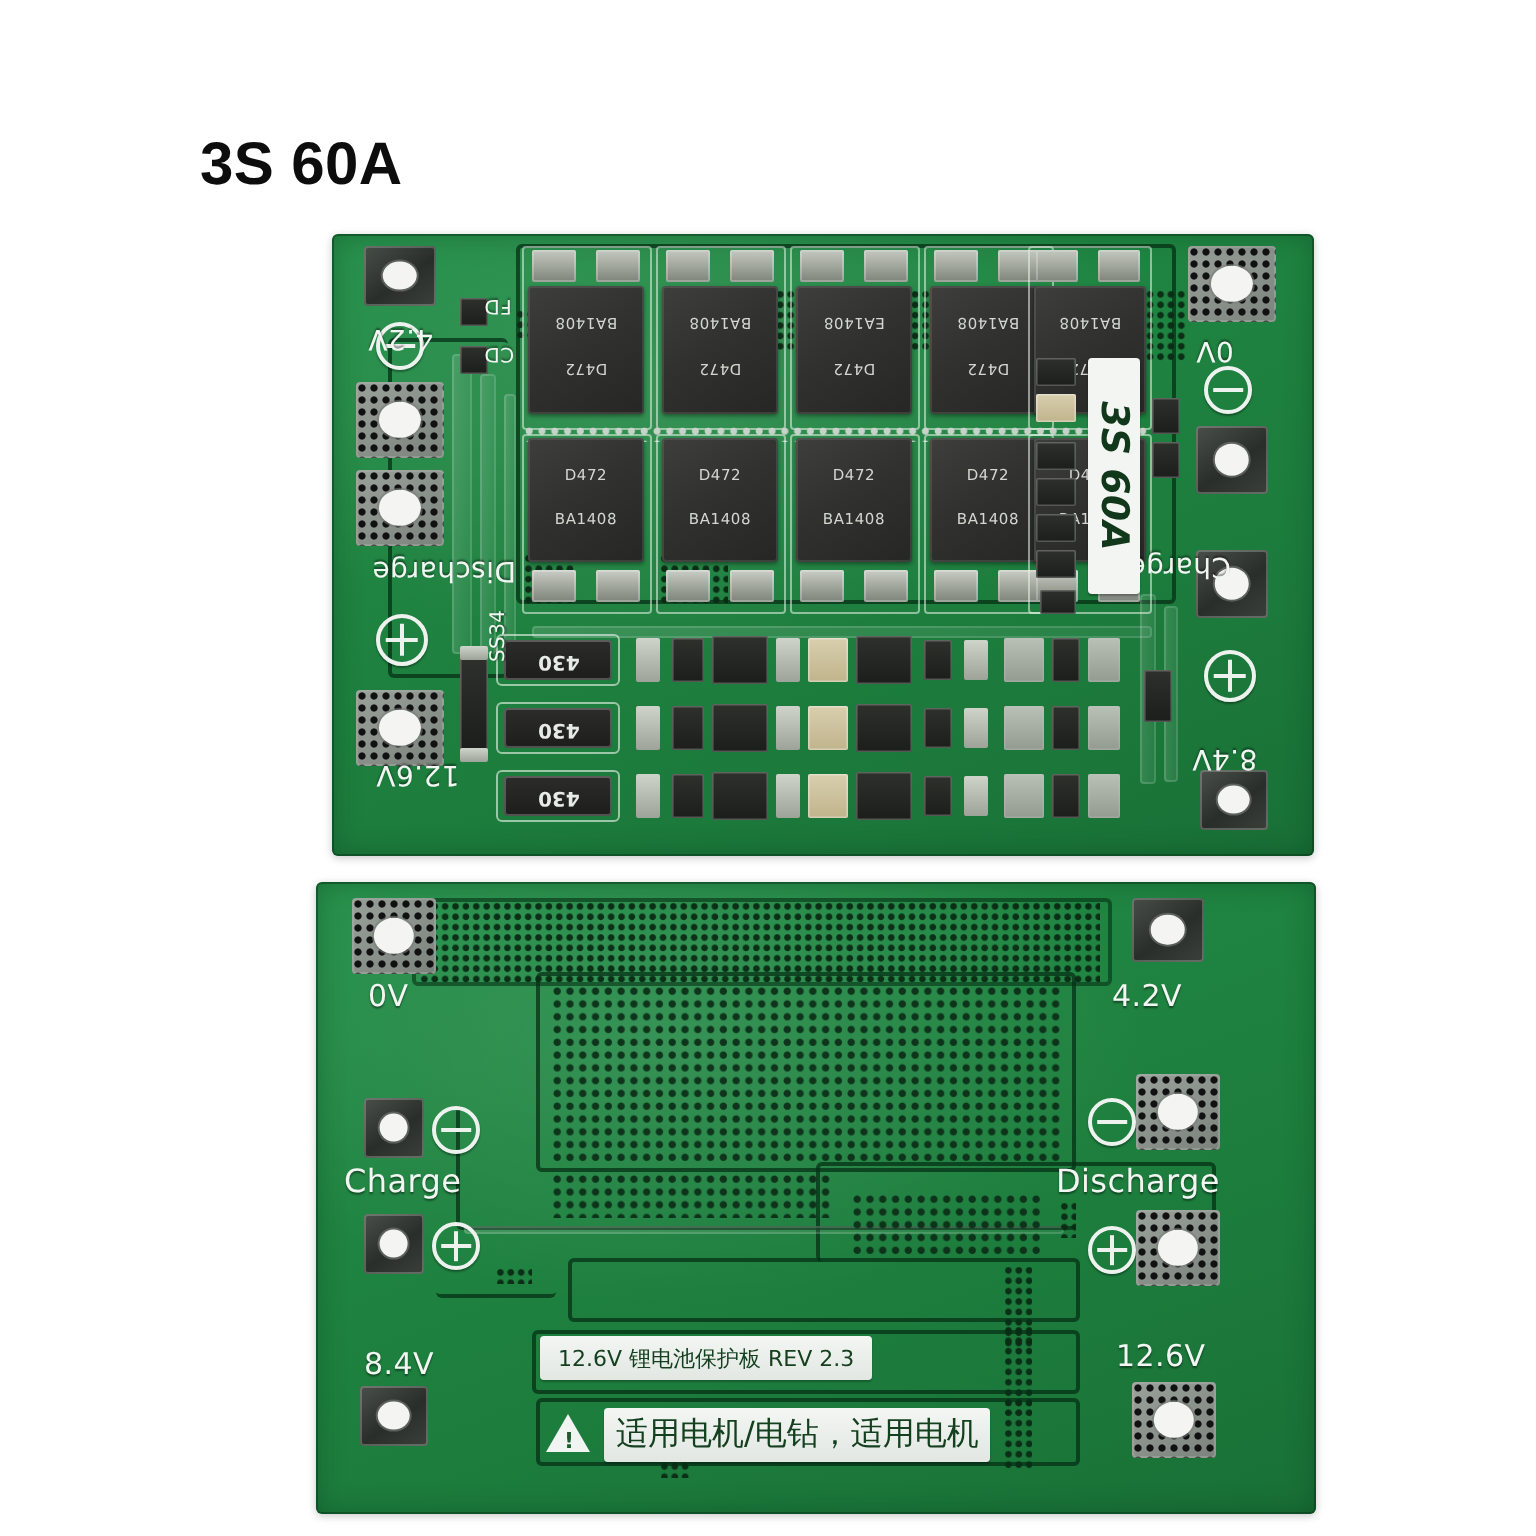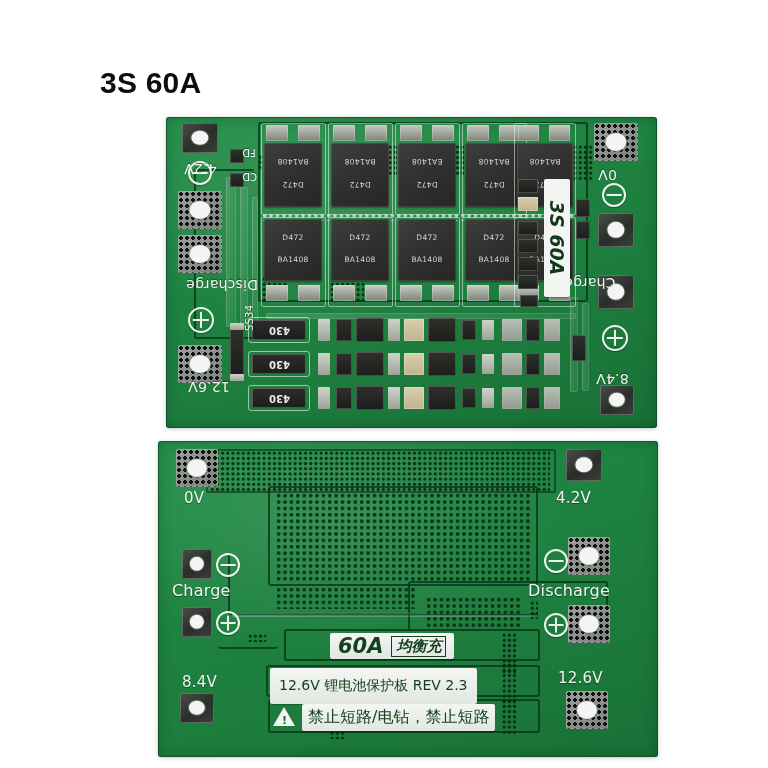--- a/index.html
+++ b/index.html
@@ -491,33 +491,29 @@
     <div class="vias dense" style="left:172px; top:290px; width:16px; height:8px;"></div>
 
     <div class="vias dense" style="left:344px; top:192px; width:14px; height:42px;"></div>
     <div class="vias dense" style="left:344px; top:222px; width:14px; height:44px;"></div>
     <div class="vias dense" style="left:344px; top:258px; width:14px; height:36px;"></div>
 
     <div class="tracedark" style="left:126px; top:188px; width:256px; height:32px;"></div>
     <div class="tracedark" style="left:108px; top:224px; width:274px; height:32px;"></div>
     <div class="tracedark" style="left:110px; top:258px; width:272px; height:34px;"></div>
 
-    <div class="label-box" style="left:172px; top:192px; height:26px; padding:0 8px; gap:8px;">
-      <span class="bold-ital" style="font-size:21px;">60A</span>
-      <span style="display:inline-block; border:1.5px solid #14401f; padding:0 4px; font-size:15px; font-weight:bold; font-style:italic;">均衡充</span>
-    </div>
-
-    <div class="label-box" style="left:112px; top:227px; height:36px; padding:0 9px; font-size:14px;">12.6V 锂电池保护板 REV 2.3</div>
+
+    <div class="label-box" style="left:112px; top:227px; height:22px; padding:0 9px; font-size:11px;">12.6V 锂电池保护板 REV 2.3</div>
 
     <div style="position:absolute; left:114px; top:262px; height:28px; display:flex; align-items:center; gap:6px;">
       <div style="position:relative; width:24px; height:22px;">
         <div class="warn-tri" style="left:1px; top:1px;"></div>
         <div class="warn-bang" style="left:10px; top:8px;">!</div>
       </div>
-      <div class="label-box" style="position:relative; left:0; top:0; height:27px; padding:0 6px; font-size:16px;">禁止短路/电钻，禁止短路</div>
+      <div class="label-box" style="position:relative; left:0; top:0; height:27px; padding:0 6px; font-size:16px;">适用电机/电钻，适用电机</div>
     </div>
 
     <div class="silk" style="left:26px; top:48px; font-size:15px;">0V</div>
     <div class="silk" style="left:398px; top:48px; font-size:15px;">4.2V</div>
     <div class="silk" style="left:14px; top:140px; font-size:16px;">Charge</div>
     <div class="silk" style="left:370px; top:140px; font-size:16px;">Discharge</div>
     <div class="silk" style="left:24px; top:232px; font-size:15px;">8.4V</div>
     <div class="silk" style="left:400px; top:228px; font-size:15px;">12.6V</div>
 
   </div>

